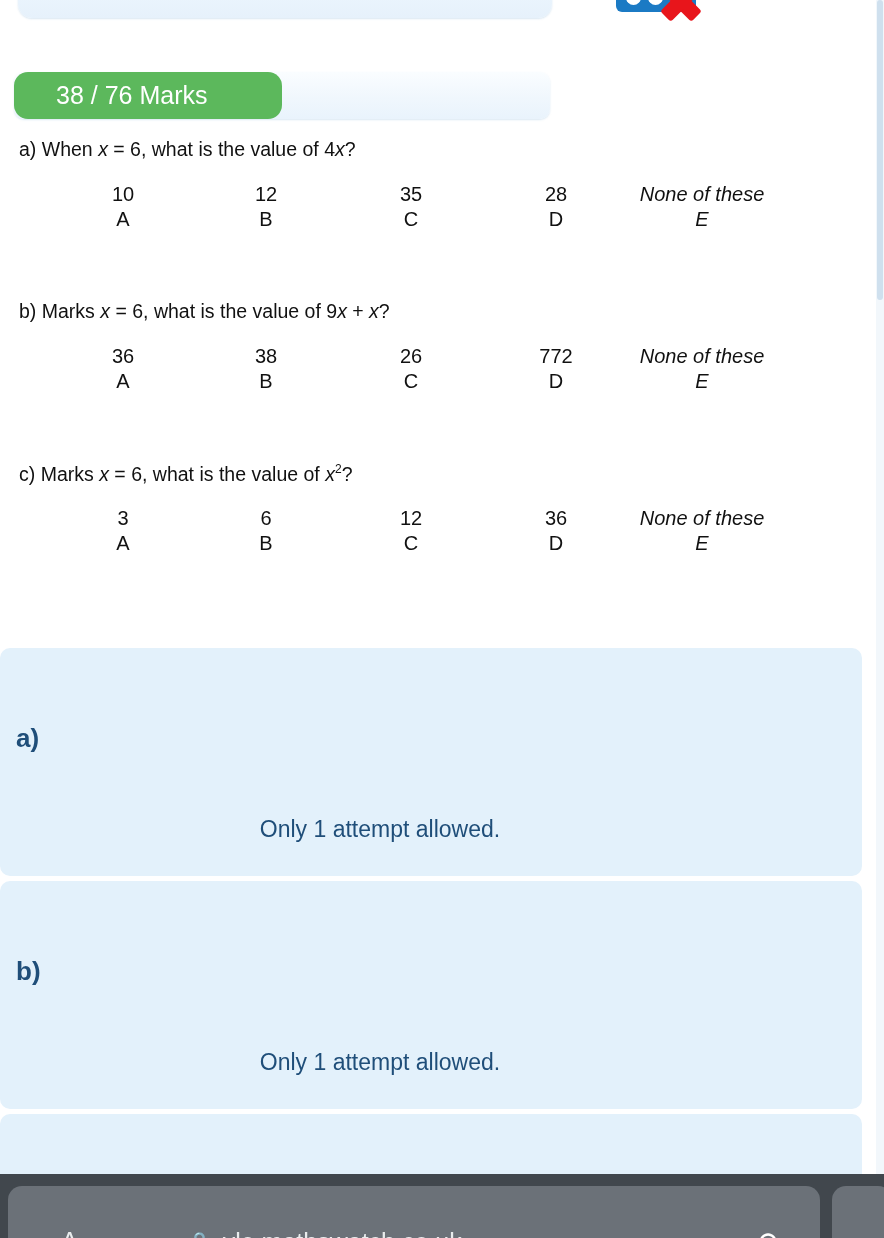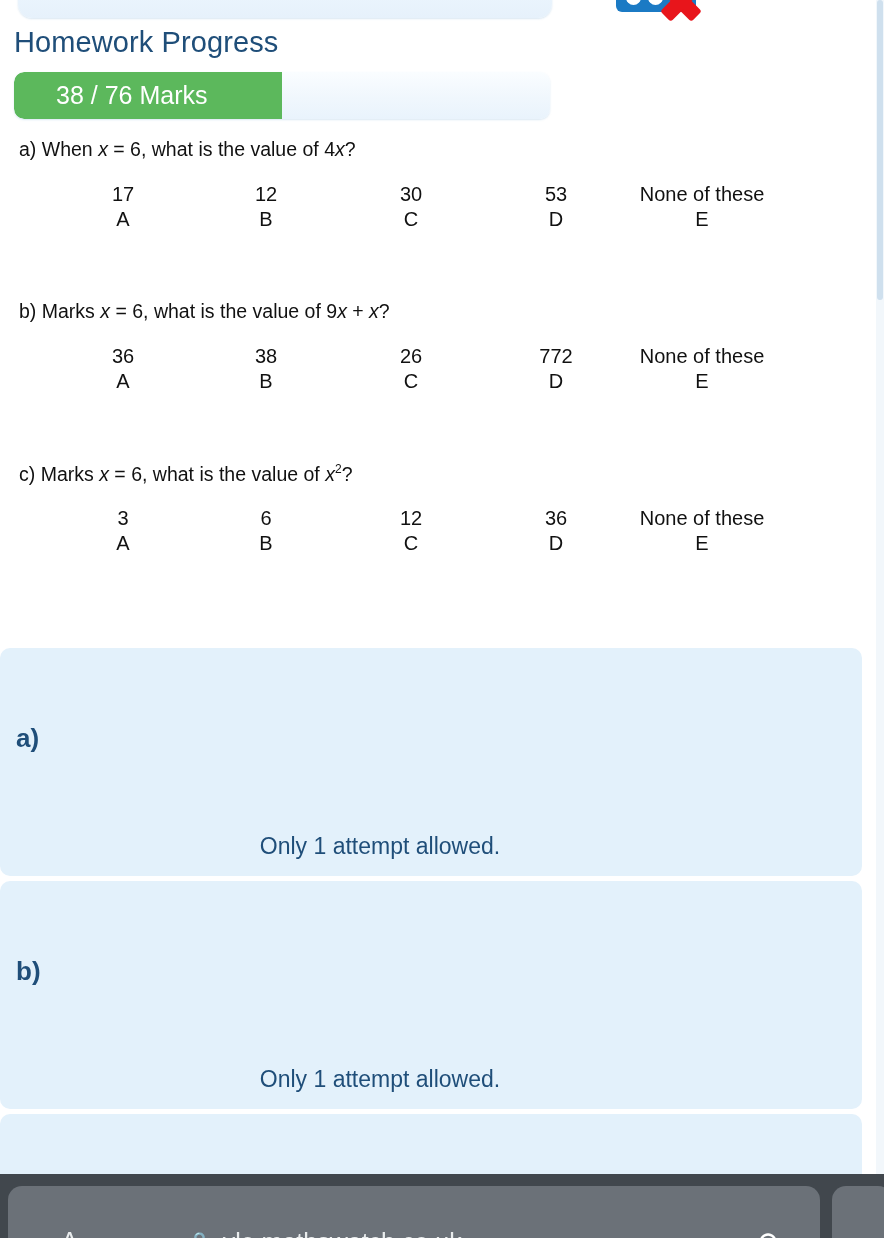--- a/index.html
+++ b/index.html
@@ -148,21 +148,21 @@
     font-size: 20px;
     color: #111111;
     line-height: 25px;
   }
   .opt .val { display: block; }
   .opt .ltr { display: block; }
   .opt.o1 { left: 62px;  width: 90px; }
   .opt.o2 { left: 205px; width: 90px; }
   .opt.o3 { left: 350px; width: 90px; }
   .opt.o4 { left: 495px; width: 90px; }
-  .opt.o5 { left: 590px; width: 192px; }
+  .opt.o5 { left: 590px; width: 192px; font-style: italic; }
 
   
   .ans-panel {
     position: absolute;
     left: 0;
     width: 862px;
     background: #e3f1fb;
     border-radius: 10px;
   }
   .ans-letter {
@@ -172,21 +172,20 @@
     font-weight: bold;
     color: #1f4e79;
   }
   .attempt-note {
     position: absolute;
     left: 0;
     width: 760px;
     text-align: center;
     font-size: 23px;
     color: #1f4e79;
-    margin-top: 17px;
   }
 
   
   .scroll-track {
     position: absolute;
     right: 0;
     top: 0;
     width: 8px;
     height: 1174px;
     background: #f2f7fb;
@@ -274,45 +273,44 @@
       <div class="dot d1"></div>
       <div class="dot d2"></div>
       <div class="dot d3"></div>
     </div>
     <div class="xmark">
       <div class="xbar b1"></div>
       <div class="xbar b2"></div>
     </div>
   </div>
 
-  <div class="hw-title">Homework Progress</div>
 
   <div class="progress-wrap">
-    <div class="progress-fill" style="width: 50%;">
+    <div class="progress-fill" style="width: 50%; border-radius: 14px;">
       <span class="progress-label">38 / 76 Marks</span>
     </div>
   </div>
 
   <div class="qblock" style="top:138px;">
     <div class="qtext"><span>a) When </span><i>x</i><span> = 6, what is the value of 4</span><i>x</i><span>?</span></div>
     <div class="optrow">
       <div class="opt o1">
-          <span class="val">17</span>
+          <span class="val">10</span>
           <span class="ltr">A</span>
         </div>
       <div class="opt o2">
           <span class="val">12</span>
           <span class="ltr">B</span>
         </div>
       <div class="opt o3">
-          <span class="val">30</span>
+          <span class="val">35</span>
           <span class="ltr">C</span>
         </div>
       <div class="opt o4">
-          <span class="val">53</span>
+          <span class="val">28</span>
           <span class="ltr">D</span>
         </div>
       <div class="opt o5">
           <span class="val">None of these</span>
           <span class="ltr">E</span>
         </div>
     </div>
   </div>
 
   <div class="qblock" style="top:300px;">

